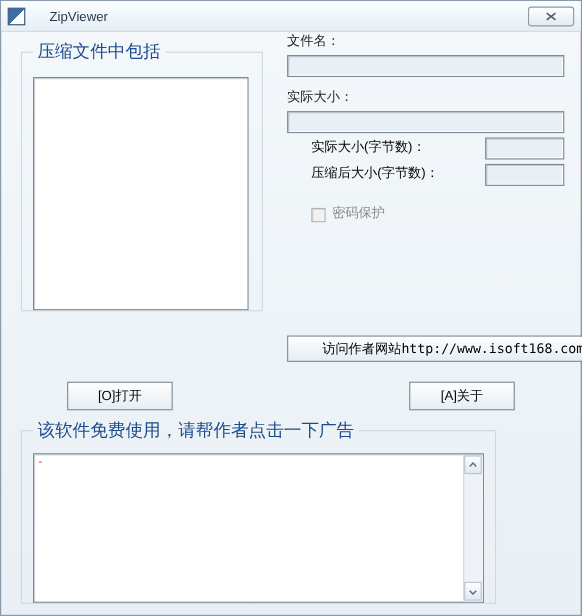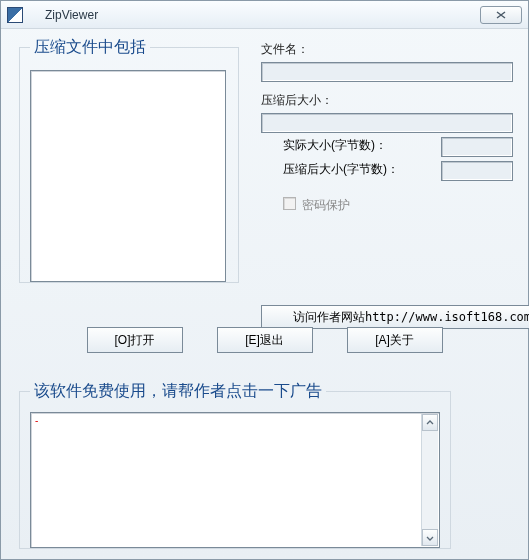--- a/index.html
+++ b/index.html
@@ -65,57 +65,57 @@
 }
 .filelist {
   width: 196px; height: 212px;
   background: #fff;
   border: 1px solid #7a8a98;
   box-shadow: inset 1px 1px 0 #cfd4da;
   margin: 2px 0 0 0;
 }
 .right-pane {
   position: absolute;
-  left: 260px; top: 12px;
+  left: 260px; top: 0;
   width: 252px;
 }
 .lbl { color: #222; margin-top: 10px; display: block; }
 .sunken {
   height: 20px;
   border: 1px solid #7a8a98;
   background: #e9eff4;
   box-shadow: inset 1px 1px 0 #bfc8d0, inset -1px -1px 0 #fff;
   margin-top: 4px;
 }
 .row { display: flex; align-items: center; }
 .row .rlabel { flex: 1; text-align: left; padding-left: 22px; }
 .row .rfield { width: 72px; }
-.chkrow { margin-top: 16px; padding-left: 22px; display: flex; align-items: flex-start; color: #888; }
+.chkrow { margin-top: 16px; padding-left: 22px; display: flex; align-items: flex-end; color: #888; }
 .chkbox {
   width: 13px; height: 13px;
   border: 1px solid #b4b4b4;
   background: #f2f2f2;
   margin-right: 6px;
   box-shadow: inset 1px 1px 0 #d8d8d8;
 }
 .linkbtn {
   position: absolute;
   left: 260px; top: 276px;
   width: 302px; height: 24px;
   border: 1px solid #7a8a98;
   background: linear-gradient(#fdfefe,#e6edf3);
   display: flex; align-items: center; justify-content: center;
   font-family: "SimSun", monospace;
   cursor: default;
 }
 .btnrow {
   position: absolute;
-  left: 0; right: 0; top: 298px;
+  left: 0; right: 0; top: 318px;
   display: flex;
-  justify-content: center;
+  justify-content: space-between;
   padding: 0 60px;
   gap: 34px;
 }
 .btn {
   width: 96px; height: 26px;
   border: 1px solid #7a8a98;
   background: linear-gradient(#fdfefe,#e6edf3);
   display: flex; align-items: center; justify-content: center;
   cursor: default;
 }
@@ -171,21 +171,21 @@
 
     <fieldset class="groupbox gb-list">
       <legend>压缩文件中包括</legend>
       <div class="filelist"></div>
     </fieldset>
 
     <div class="right-pane">
       <span class="lbl" style="margin-top:0">文件名：</span>
       <div class="sunken"></div>
 
-      <span class="lbl">压缩后大小：</span>
+      <span class="lbl">实际大小：</span>
       <div class="sunken"></div>
 
       <div class="row">
         <span class="rlabel">实际大小(字节数)：</span>
         <div class="sunken rfield"></div>
       </div>
 
       <div class="row">
         <span class="rlabel">压缩后大小(字节数)：</span>
         <div class="sunken rfield"></div>
@@ -197,23 +197,20 @@
       </div>
     </div>
 
     <div class="linkbtn">
       <span>访问作者网站http://www.isoft168.com</span>
     </div>
 
     <div class="btnrow">
       <div class="btn">
         <span>[O]打开</span>
-      </div>
-      <div class="btn">
-        <span>[E]退出</span>
       </div>
       <div class="btn">
         <span>[A]关于</span>
       </div>
     </div>
 
     <fieldset class="groupbox gb-ad">
       <legend>该软件免费使用，请帮作者点击一下广告</legend>
       <div class="adbox">
         <span class="redbit">-</span>

